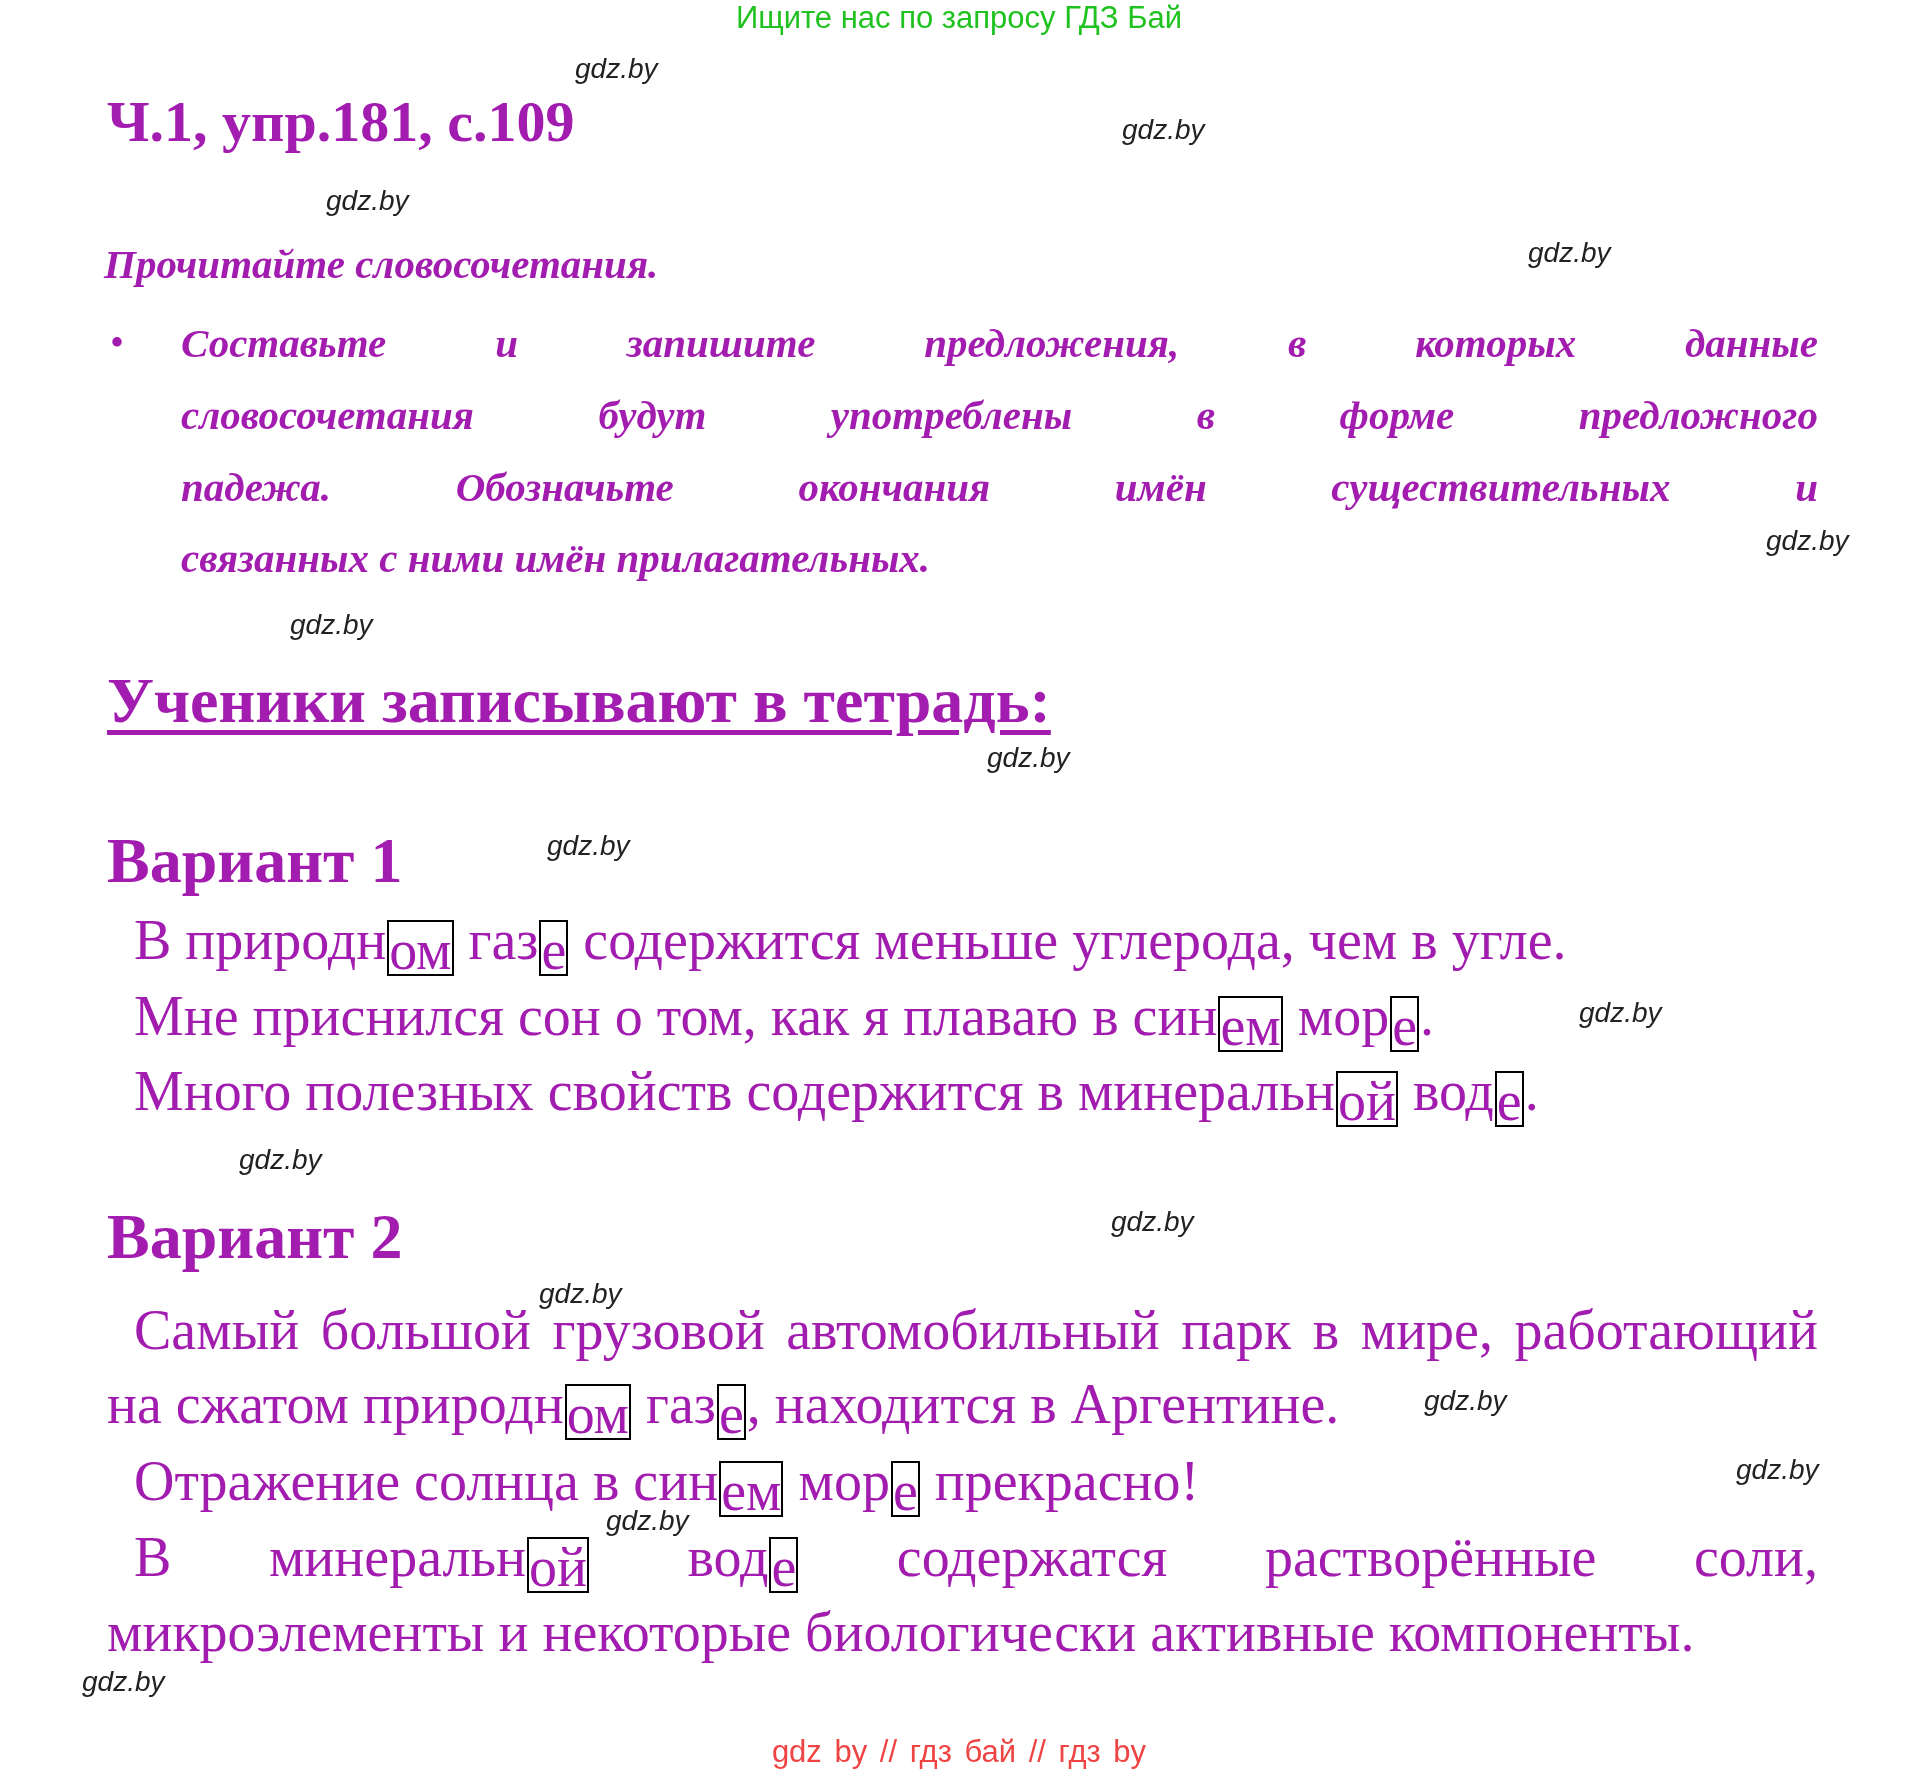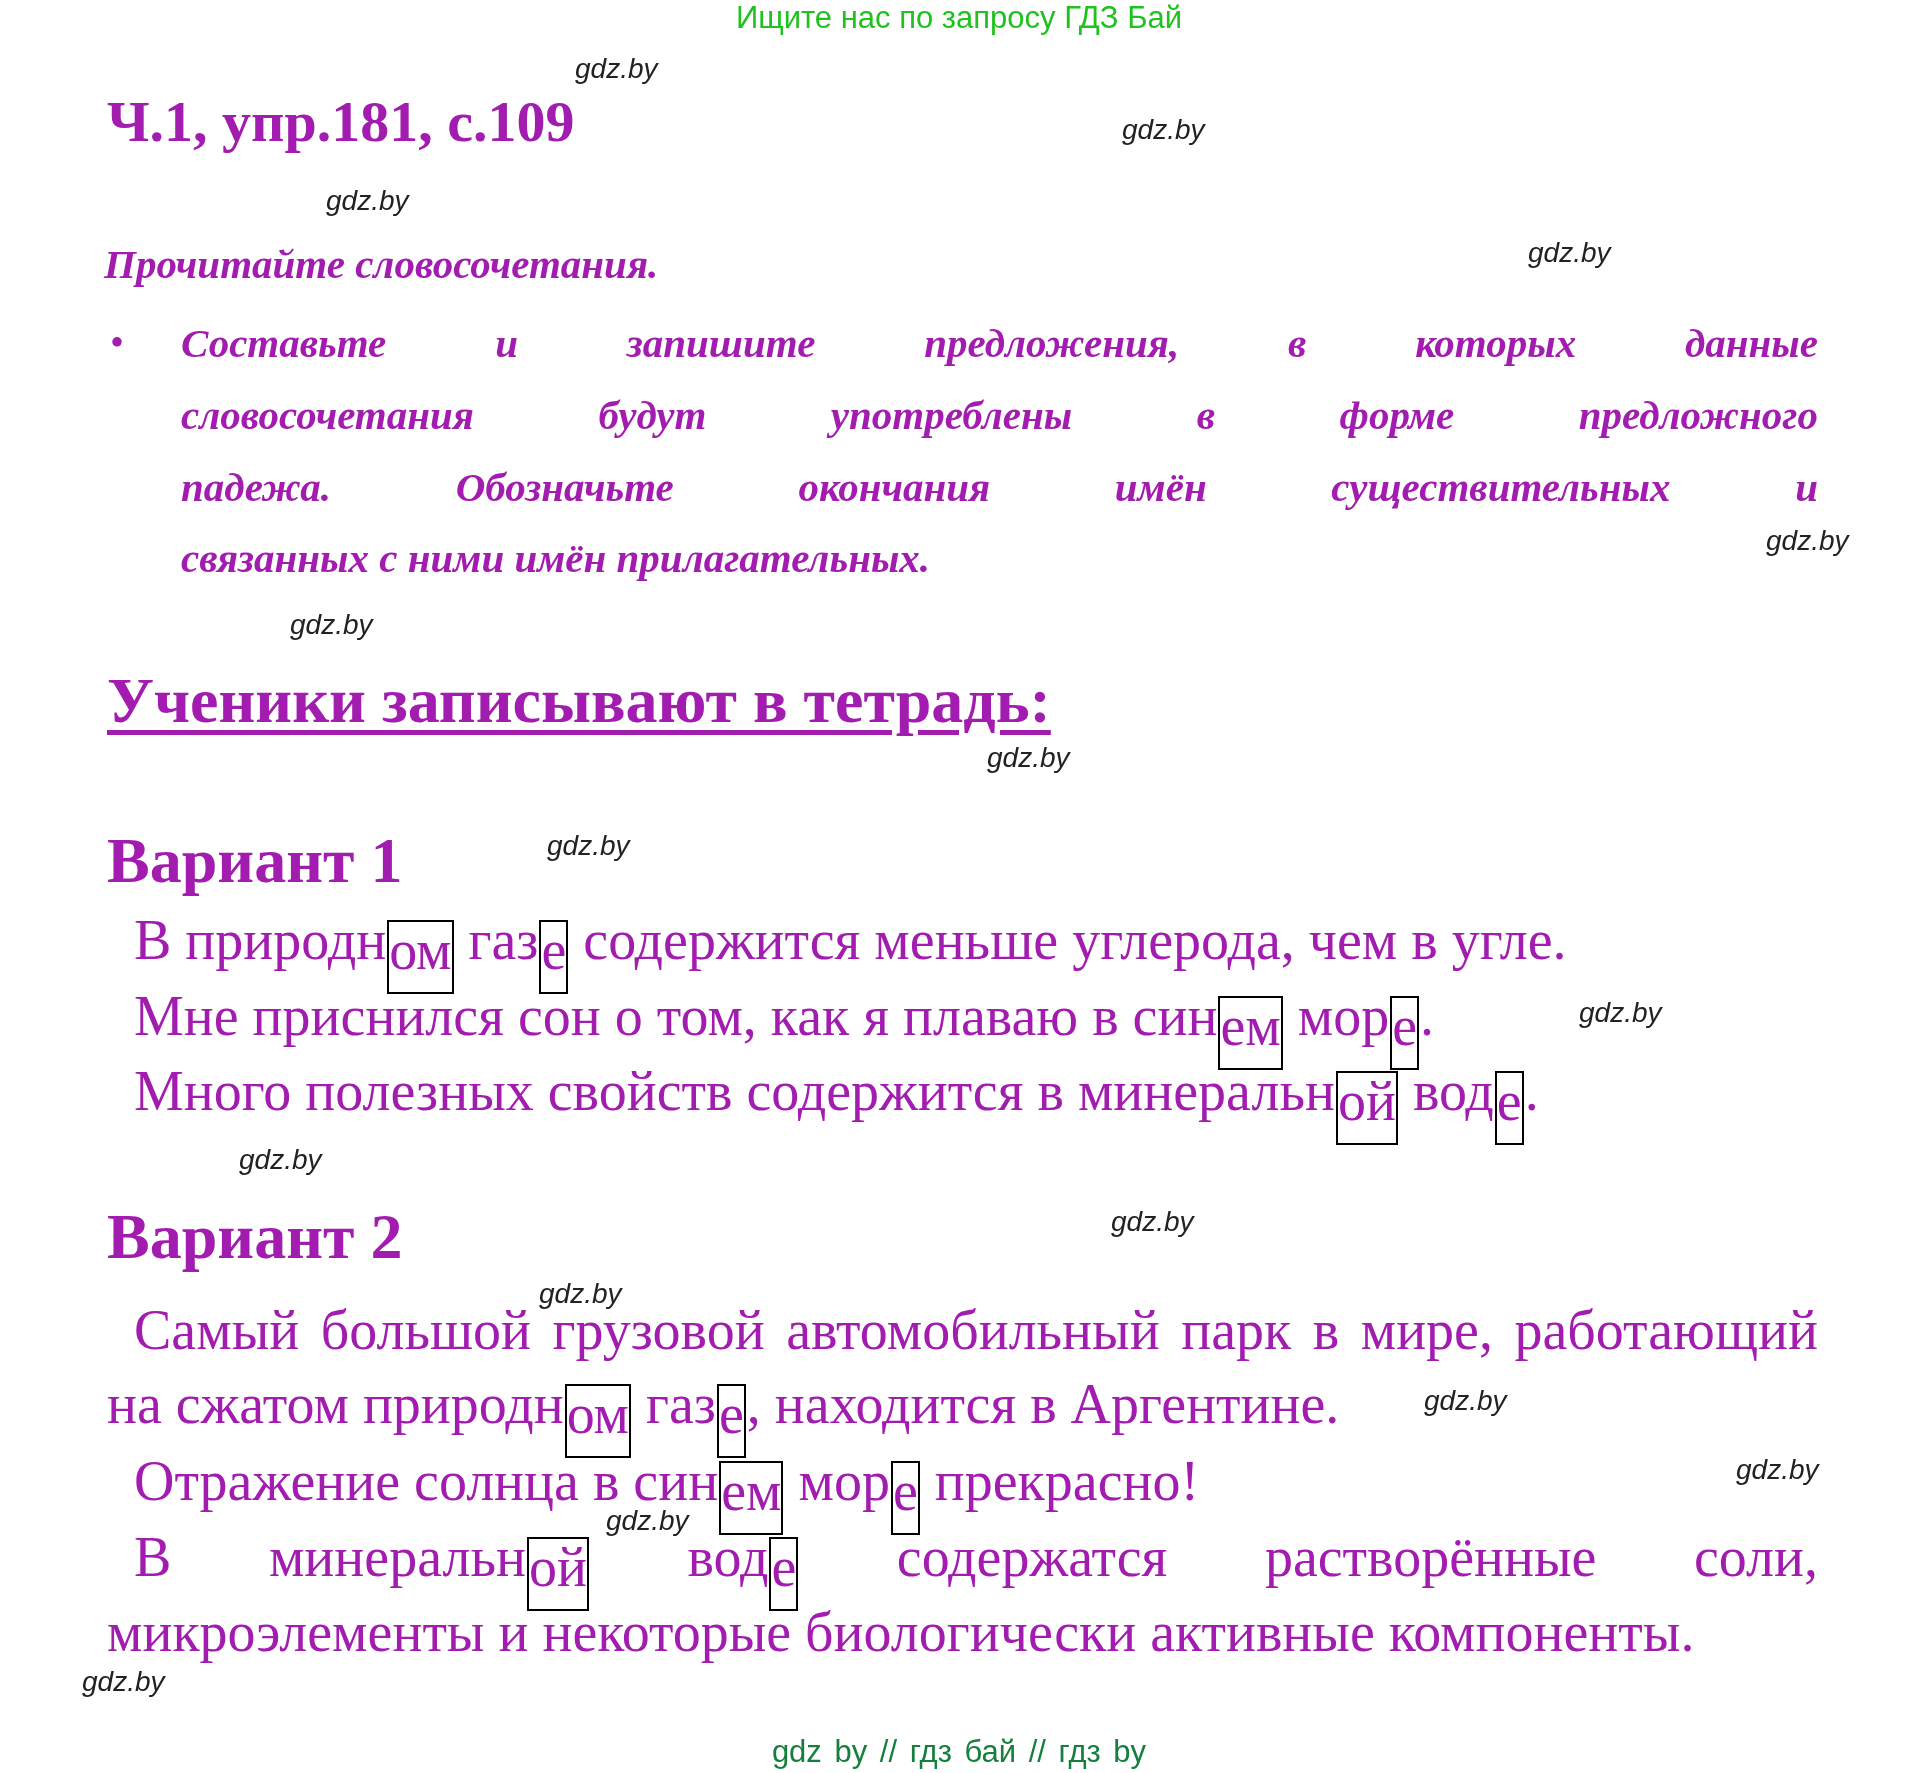--- a/index.html
+++ b/index.html
@@ -1,30 +1,30 @@
 <!DOCTYPE html>
 <html><head>
 <meta charset="utf-8">
 <style>
   html, body { margin: 0; padding: 0; background: #ffffff; }
   body { width: 1918px; height: 1773px; position: relative; overflow: hidden; }
   .abs { position: absolute; white-space: nowrap; }
   .serif { font-family: "Liberation Serif", "DejaVu Serif", serif; color: #a21caf; }
   .sans { font-family: "Liberation Sans", "DejaVu Sans", sans-serif; }
   .top-banner { color: #1fc21f; font-size: 31px; line-height: 36px; top: 0; left: 0; width: 1918px; text-align: center; }
-  .footer { color: #15803d; font-size: 31px; line-height: 40px; top: 1732px; left: 0; width: 1918px; text-align: center; word-spacing: 4px; }
+  .footer { color: #ef4444; font-size: 31px; line-height: 40px; top: 1732px; left: 0; width: 1918px; text-align: center; word-spacing: 4px; }
   .wm { color: #222222; font-size: 28px; line-height: 32px; font-style: italic; }
   .title { font-weight: bold; font-size: 58px; line-height: 70px; }
   .task { font-weight: bold; font-style: italic; font-size: 41px; line-height: 66px; }
   .just { text-align: justify; text-align-last: justify; white-space: normal; }
   .bullet { font-size: 40px; line-height: 66px; }
   .heading { font-weight: bold; font-size: 64px; line-height: 66px; }
   .underlined { text-decoration: underline; text-decoration-thickness: 5px; text-underline-offset: 8px; }
   .body { font-size: 56px; line-height: 70px; }
-  .box { display: inline-block; border: 2.5px solid #000; line-height: 56px; padding: 0; margin: 0 1px; box-sizing: border-box; height: 74px; vertical-align: -10px; }
+  .box { display: inline-block; border: 2.5px solid #000; line-height: 56px; padding: 0; margin: 0 1px; box-sizing: border-box; height: 56px; vertical-align: -10px; }
 </style>
 </head>
 <body>
 
 <div class="abs sans top-banner">Ищите нас по запросу ГДЗ Бай</div>
 
 <div class="abs serif title" style="left:107px; top:87px;">Ч.1, упр.181, с.109</div>
 
 <div class="abs serif task" style="left:104px; top:231px;">Прочитайте словосочетания.</div>
 

